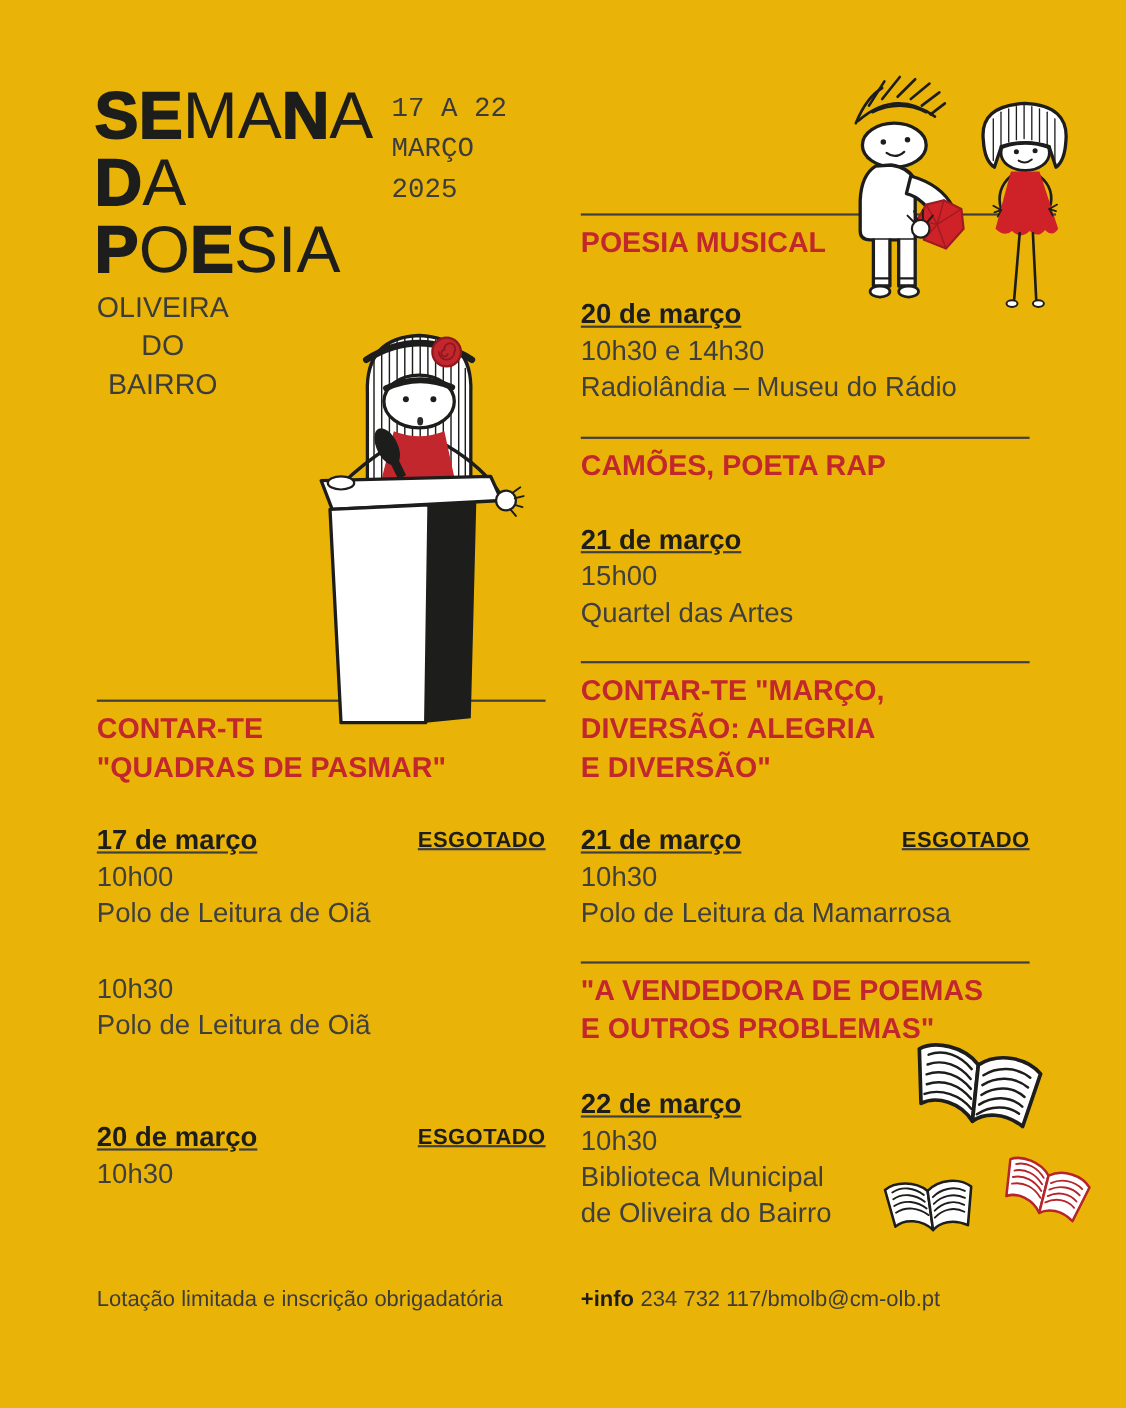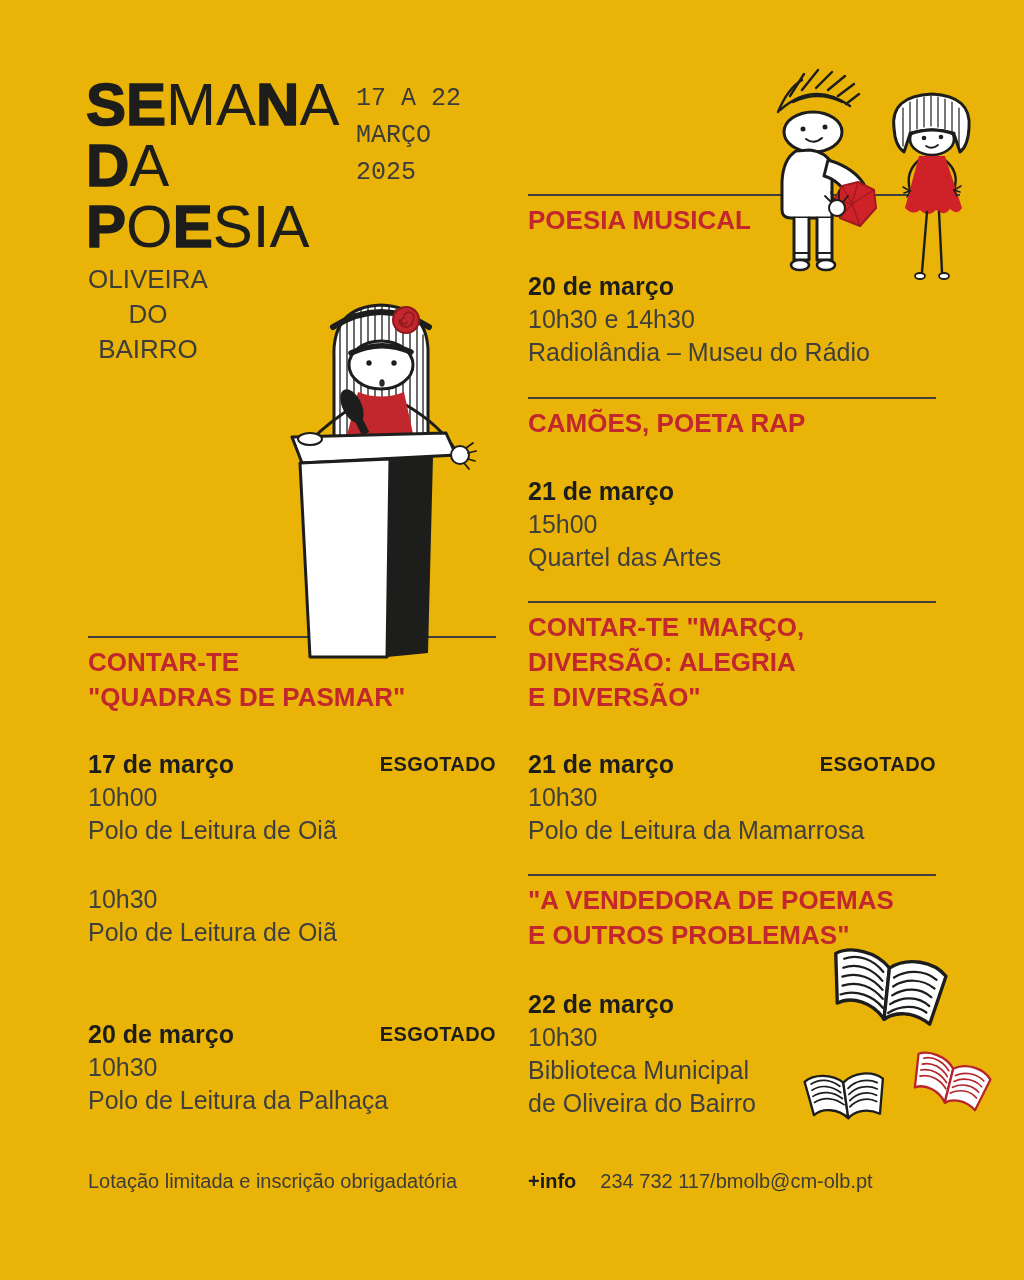--- a/index.html
+++ b/index.html
@@ -28,35 +28,35 @@
 
   
   .sec-title{position:absolute;font-size:26px;font-weight:700;line-height:35px;color:var(--accent);z-index:3;}
   .lsec1{left:88px;top:645px;}
   .rsec1{left:528px;top:203px;}
   .rsec2{left:528px;top:406px;}
   .rsec3{left:528px;top:610px;}
   .rsec4{left:528px;top:883px;}
 
   .event{position:absolute;width:408px;font-size:25px;line-height:33px;color:var(--body-txt);z-index:3;}
-  .event .date-row{display:flex;justify-content:space-between;align-items:flex-end;height:33px;}
+  .event .date-row{display:flex;justify-content:space-between;align-items:flex-end;height:33px;text-decoration:underline;}
   .event .date{font-weight:700;color:var(--ink);}
   .event .badge{font-size:20px;font-weight:700;letter-spacing:.4px;color:var(--ink);}
   .ev-l1{left:88px;top:748px;}
   .ev-l2{left:88px;top:883px;}
   .ev-l3{left:88px;top:1018px;}
   .ev-r1{left:528px;top:270px;}
   .ev-r2{left:528px;top:475px;}
   .ev-r3{left:528px;top:748px;}
   .ev-r4{left:528px;top:988px;}
 
   
   .footer-left{position:absolute;left:88px;top:1170px;font-size:20px;color:#3c3c3b;}
   .footer-right{position:absolute;left:528px;top:1170px;font-size:20px;color:#3c3c3b;}
-  .footer-right .b{font-weight:700;color:var(--ink);margin-right:24px;}
+  .footer-right .b{font-weight:700;color:var(--ink);margin-right:6px;}
 
   
   .ill{position:absolute;z-index:2;}
   .ill-podium{left:278px;top:293px;width:205px;height:372px;}
   .ill-kids{left:738px;top:60px;width:290px;height:266px;}
   .ill-books{left:795px;top:948px;width:215px;height:225px;}
   svg{display:block;width:100%;height:100%;}
 </style>
 </head>
 <body>
@@ -101,21 +101,20 @@
   <div class="event ev-l2">
     <div>10h30</div>
     <div>Polo de Leitura de Oiã</div>
   </div>
   <div class="event ev-l3">
     <div class="date-row">
       <span class="date">20 de março</span>
       <span class="badge">ESGOTADO</span>
     </div>
     <div>10h30</div>
-    <div>Polo de Leitura da Palhaça</div>
   </div>
 
   <div class="sec-title rsec1">
     <div>POESIA MUSICAL</div>
   </div>
   <div class="event ev-r1">
     <div class="date-row">
       <span class="date">20 de março</span>
       <span class="badge"></span>
     </div>

